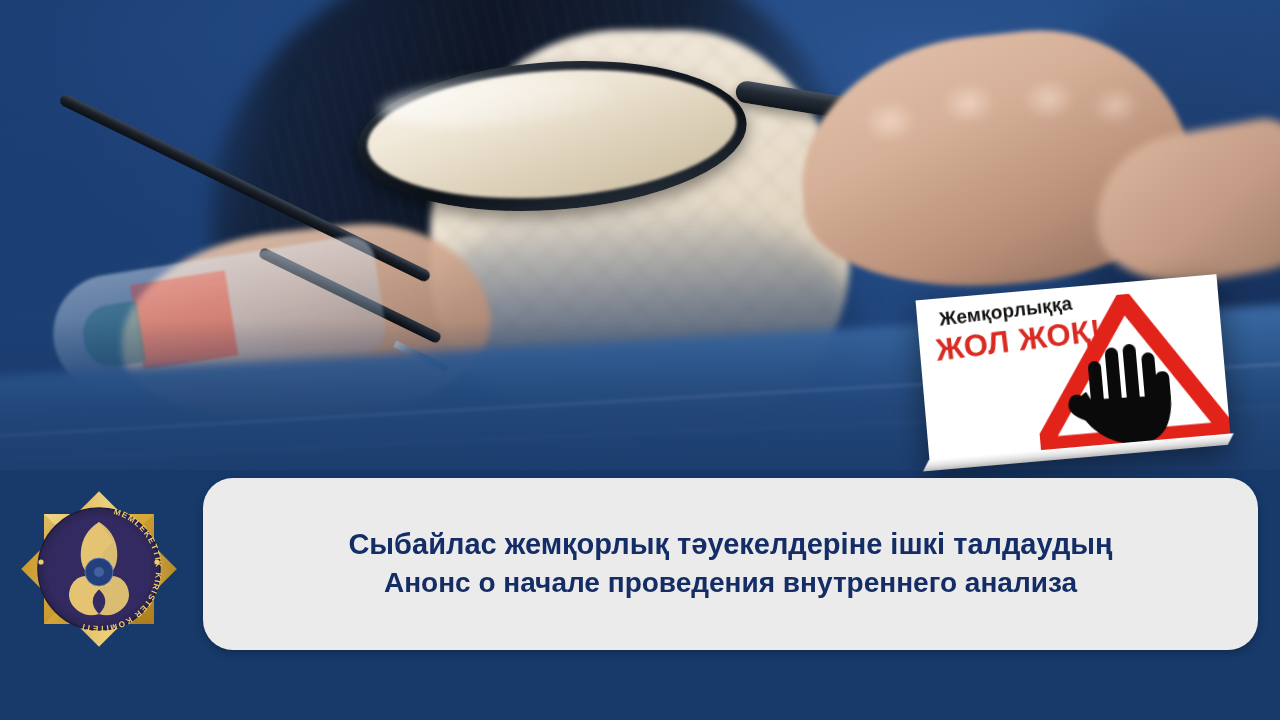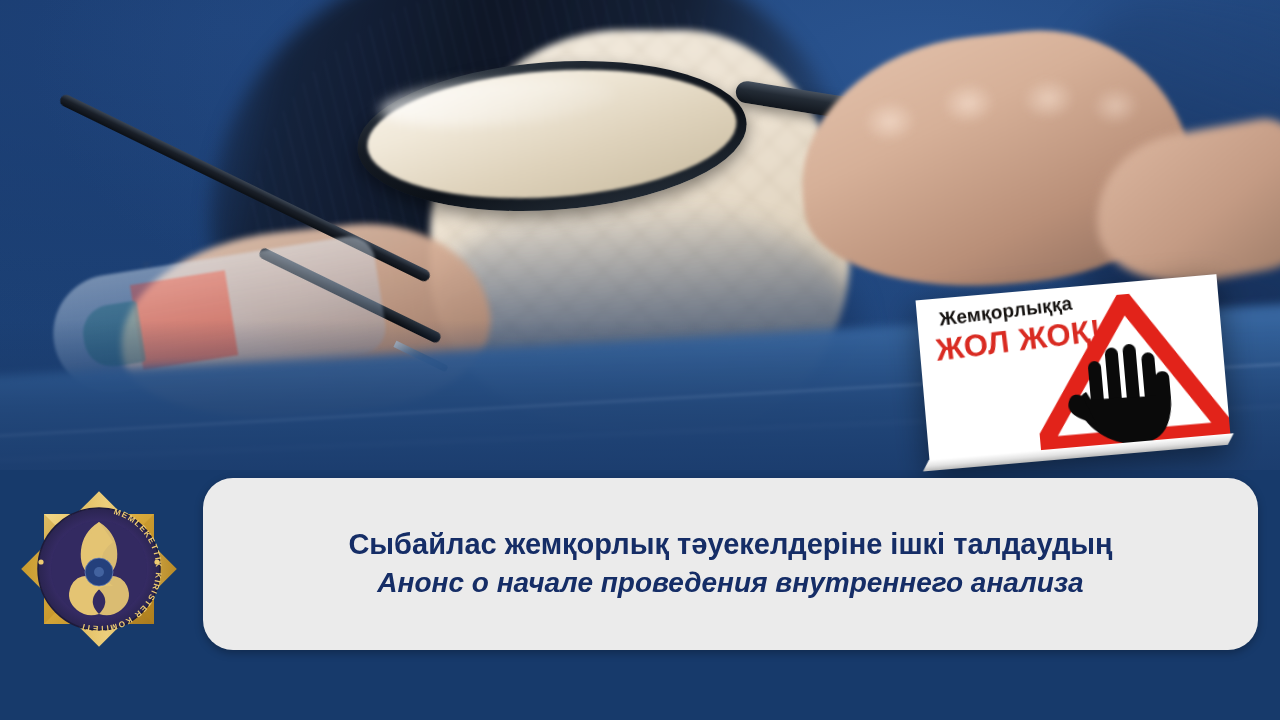--- a/index.html
+++ b/index.html
@@ -415,21 +415,21 @@
   }
   .cap-line {
     color: #152d66;
     font-weight: bold;
     text-align: center;
     white-space: nowrap;
     line-height: 1.16;
   }
   .cap-kk { font-size: 29px; }
   .cap-ru { font-size: 28px; }
-  .cap-ru.first { margin-top: 5px; font-style: italic; }
+  .cap-ru.first { margin-top: 5px; }
 </style>
 </head>
 <body>
 
 <div id="banner">
 
   <div class="photo-stage">
 
     <div class="suit"></div>
     <div class="suit-stripes"></div>

